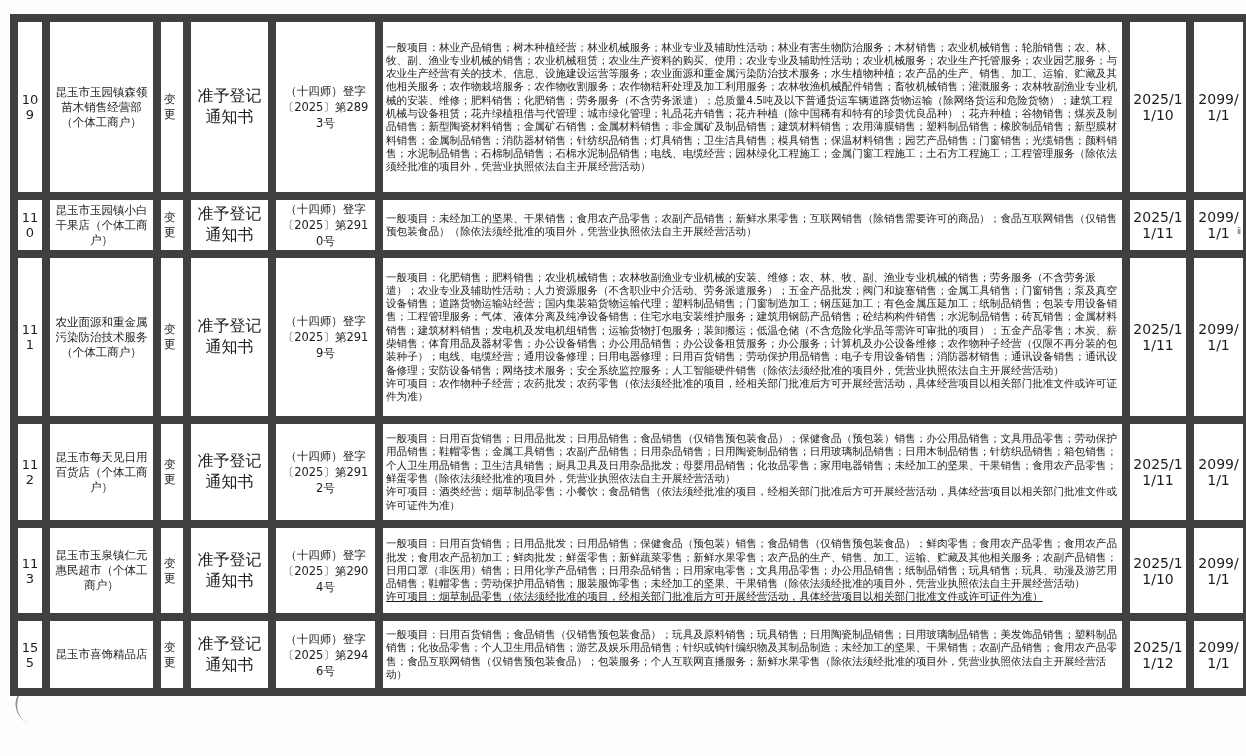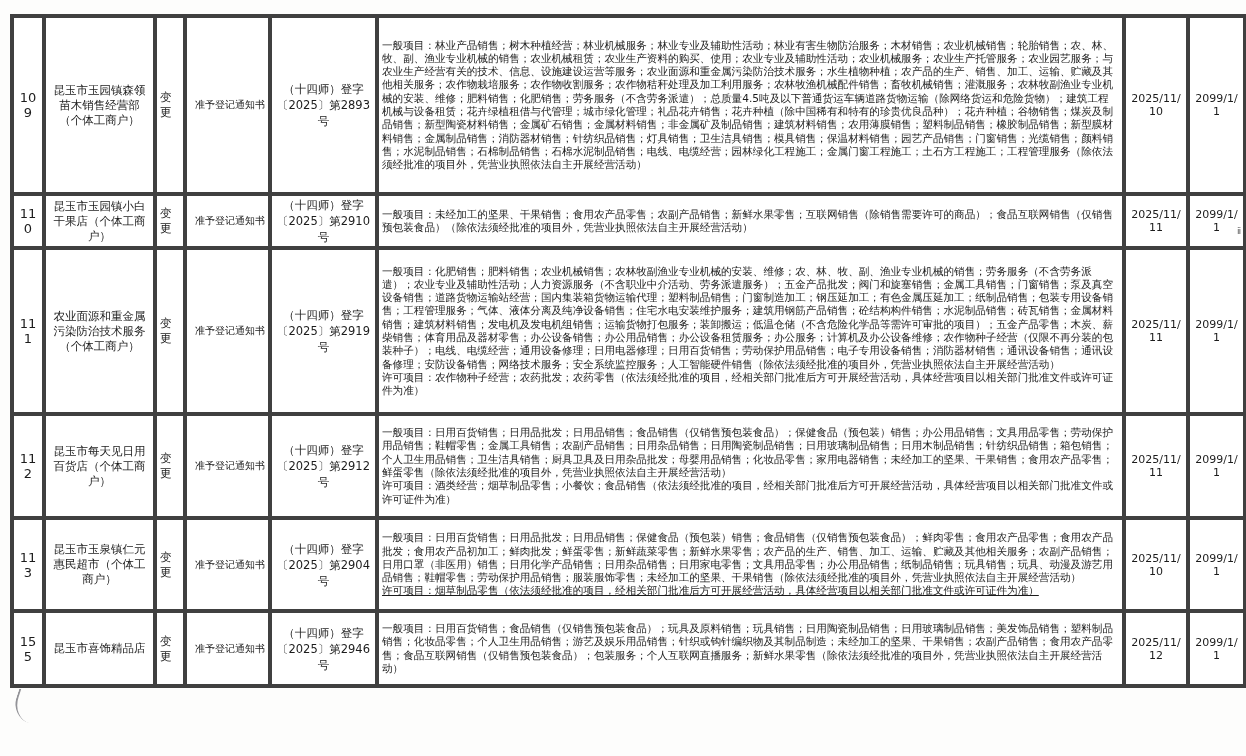--- a/index.html
+++ b/index.html
@@ -10,35 +10,35 @@
     color:#1c1c1c;
     -webkit-font-smoothing:antialiased;
   }
   .sheet{position:relative;width:1246px;height:756px;background:#fdfdfc;}
   table.reg{
     position:absolute;left:10px;top:14px;
     border-collapse:collapse;table-layout:fixed;width:1233px;
     background:#fff;
   }
   table.reg td{
-    border:4px solid #404040;
+    border:8px solid #404040;
     vertical-align:middle;
     padding:1px 3px;
     overflow:hidden;
     word-break:break-all;
   }
   td.c-no{text-align:center;font-size:13px;}
   td.c-name{font-size:11.5px;line-height:15px;padding:2px 4px;text-align:center;}
   td.c-change{font-size:11.5px;}
-  td.c-notice{text-align:right;font-size:10px;margin-left:17px;}
+  td.c-notice{text-align:center;font-size:16px;margin-left:17px;}
   td.c-doc{text-align:center;font-size:11.5px;line-height:16px;padding:2px 6px;margin-left:16px;}
   td.c-scope{vertical-align:middle;font-size:10.6px;line-height:13.3px;padding:2px 4px;}
   td.c-scope .para{margin:0;}
   td.c-scope .u{text-decoration:underline;}
-  td.c-date{font-size:11px;text-align:center;padding:0 1px;}
+  td.c-date{font-size:14px;text-align:center;padding:0 1px;}
   tr.r0{height:178px;}
   tr.r1{height:46px;}
   tr.r2{height:166px;}
   tr.r3{height:104px;}
   tr.r4{height:93px;}
   tr.r5{height:75px;}
   
   .mark-pen{
     position:absolute;left:14px;top:692px;width:26px;height:30px;
     border-left:2px solid rgba(60,60,70,.55);

